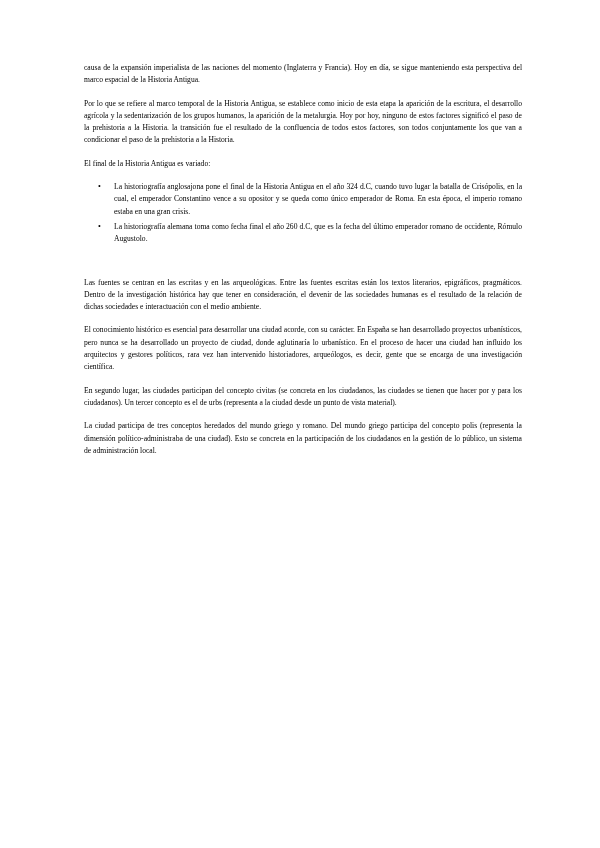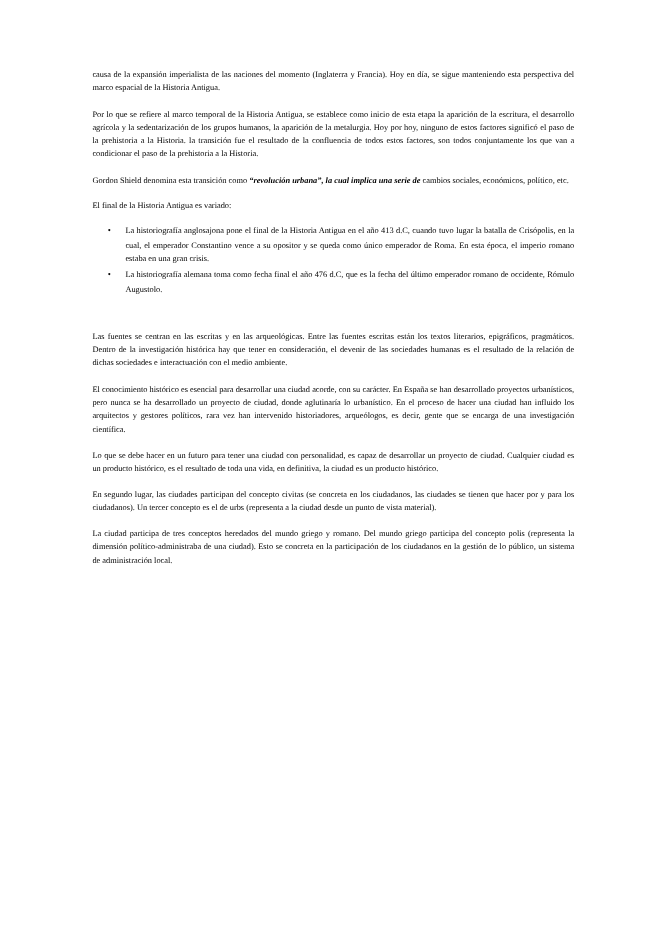--- a/index.html
+++ b/index.html
@@ -64,35 +64,33 @@
 </head>
 <body>
 
 <div class="page">
   <div class="doc-body">
 
     <p class="para">causa de la expansión imperialista  de las naciones del momento (Inglaterra y Francia). Hoy en día, se sigue manteniendo esta perspectiva del marco espacial de la Historia Antigua.</p>
 
     <p class="para">Por lo que se refiere al marco temporal de la Historia Antigua, se establece como inicio  de esta etapa la aparición  de la escritura, el desarrollo agrícola y la sedentarización de los grupos humanos, la aparición de la metalurgia. Hoy por hoy, ninguno de estos factores significó el paso de la prehistoria  a la Historia. la transición fue el resultado de la confluencia  de todos estos factores, son todos conjuntamente los que van a condicionar el paso de la prehistoria  a la Historia.</p>
 
-    <p class="para"><span>Gordon Shield  denomina esta transición como </span><span class="bold-italic">“revolución urbana”, la cual implica  una serie de</span><span> cambios sociales, económicos, político,  etc.</span></p>
 
     <p class="para">El final de la Historia Antigua  es variado:</p>
 
     <ul class="bullet-list">
-      <li>La historiografía anglosajona pone el final de la Historia Antigua en el año 413 d.C, cuando tuvo lugar la batalla de Crisópolis, en la cual, el emperador Constantino  vence a su opositor y se queda como único emperador de Roma. En esta época, el imperio romano estaba en una gran crisis.</li>
-      <li>La historiografía  alemana toma como fecha final el año 476 d.C, que es la fecha del último  emperador romano de occidente, Rómulo Augustolo.</li>
+      <li>La historiografía anglosajona pone el final de la Historia Antigua en el año 324 d.C, cuando tuvo lugar la batalla de Crisópolis, en la cual, el emperador Constantino  vence a su opositor y se queda como único emperador de Roma. En esta época, el imperio romano estaba en una gran crisis.</li>
+      <li>La historiografía  alemana toma como fecha final el año 260 d.C, que es la fecha del último  emperador romano de occidente, Rómulo Augustolo.</li>
     </ul>
 
     <div class="gap-block"></div>
 
     <p class="para">Las fuentes se centran en las escritas y en las arqueológicas. Entre las fuentes escritas están los textos literarios, epigráficos, pragmáticos. Dentro de la investigación histórica hay que tener en consideración,  el devenir de las sociedades humanas es el resultado de la relación de dichas sociedades e interactuación con el medio  ambiente.</p>
 
     <p class="para">El conocimiento  histórico  es esencial para desarrollar una ciudad acorde, con su carácter. En España se han desarrollado proyectos urbanísticos, pero nunca se ha desarrollado un proyecto de ciudad,  donde aglutinaría  lo urbanístico.  En  el proceso de hacer  una ciudad  han influido  los arquitectos  y gestores políticos,  rara vez han intervenido historiadores,  arqueólogos,  es decir, gente que se encarga de una investigación  científica.</p>
 
-    <p class="para">Lo que se debe hacer en un futuro para tener una ciudad con personalidad, es capaz de desarrollar un proyecto de ciudad. Cualquier ciudad es un producto histórico, es el resultado de toda una vida, en definitiva,   la ciudad es un producto histórico.</p>
 
     <p class="para">En segundo lugar, las ciudades participan del concepto civitas (se concreta en los ciudadanos, las ciudades  se tienen  que hacer por y para los ciudadanos).  Un tercer concepto es el de urbs (representa a la ciudad desde un punto  de vista material).</p>
 
     <p class="para">La ciudad participa de tres conceptos heredados del mundo griego y romano. Del mundo griego participa del concepto polis (representa la dimensión político-administraba  de una ciudad). Esto se concreta en  la participación  de los ciudadanos  en la gestión de lo  público,  un sistema de administración  local.</p>
 
   </div>
 </div>
 
 </body></html>

